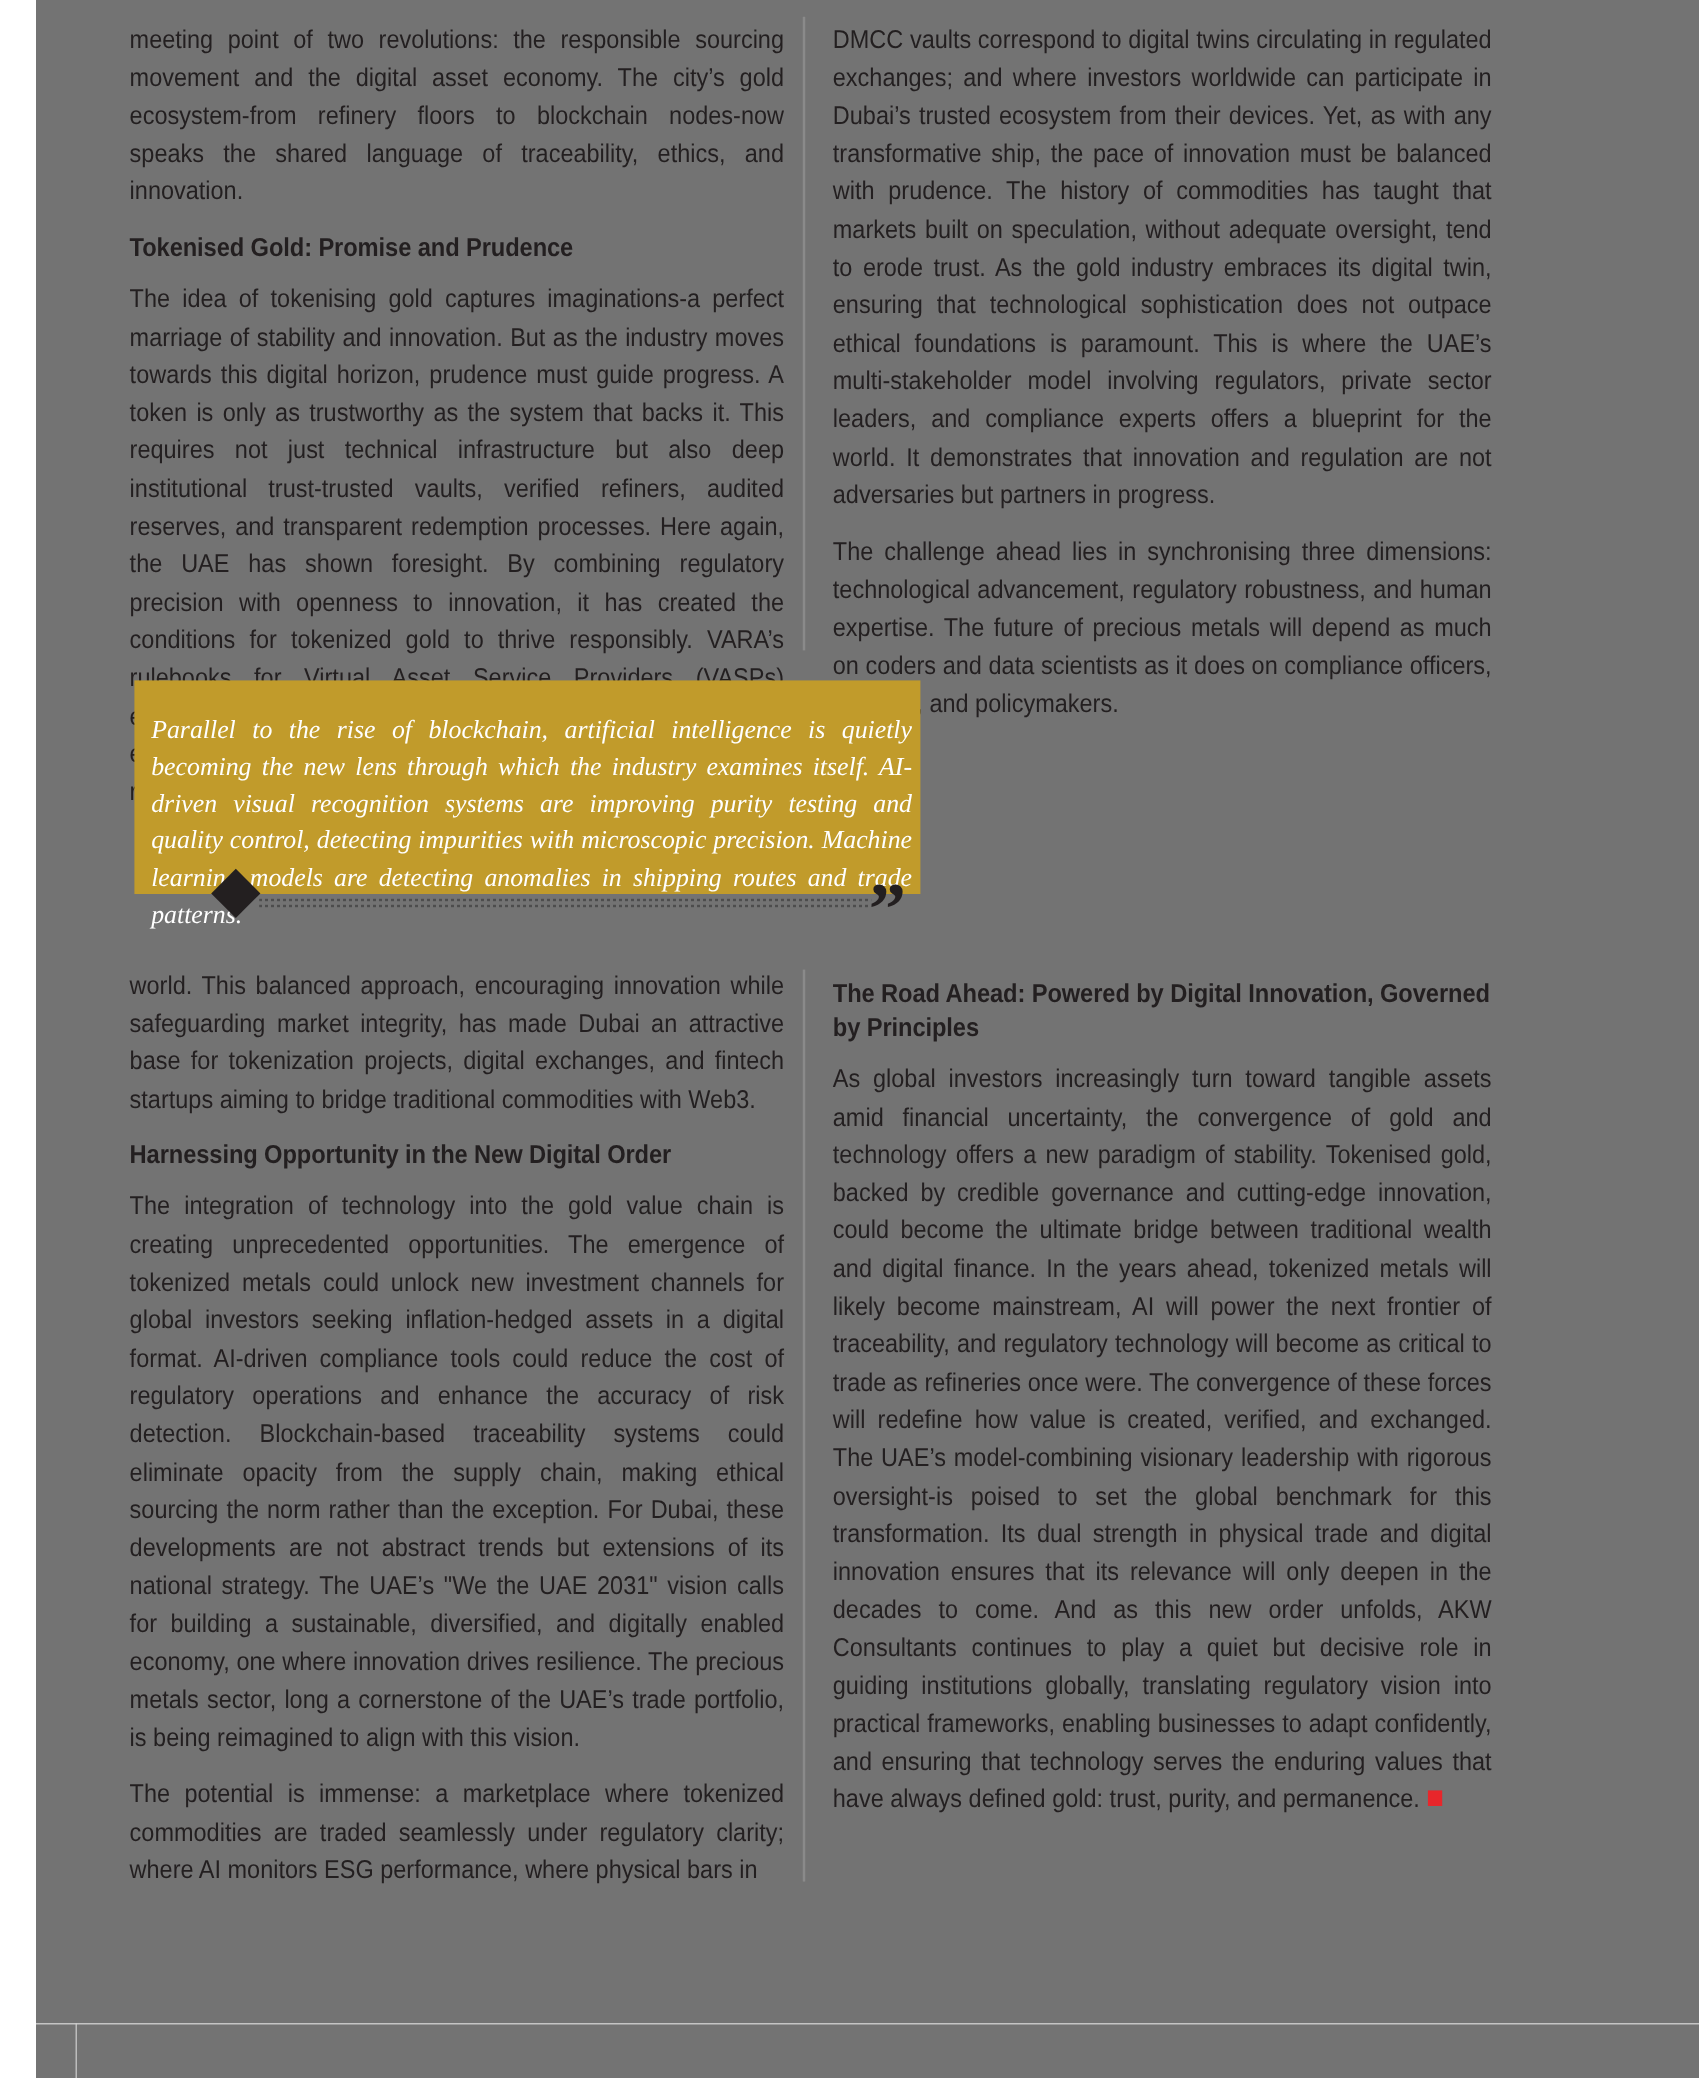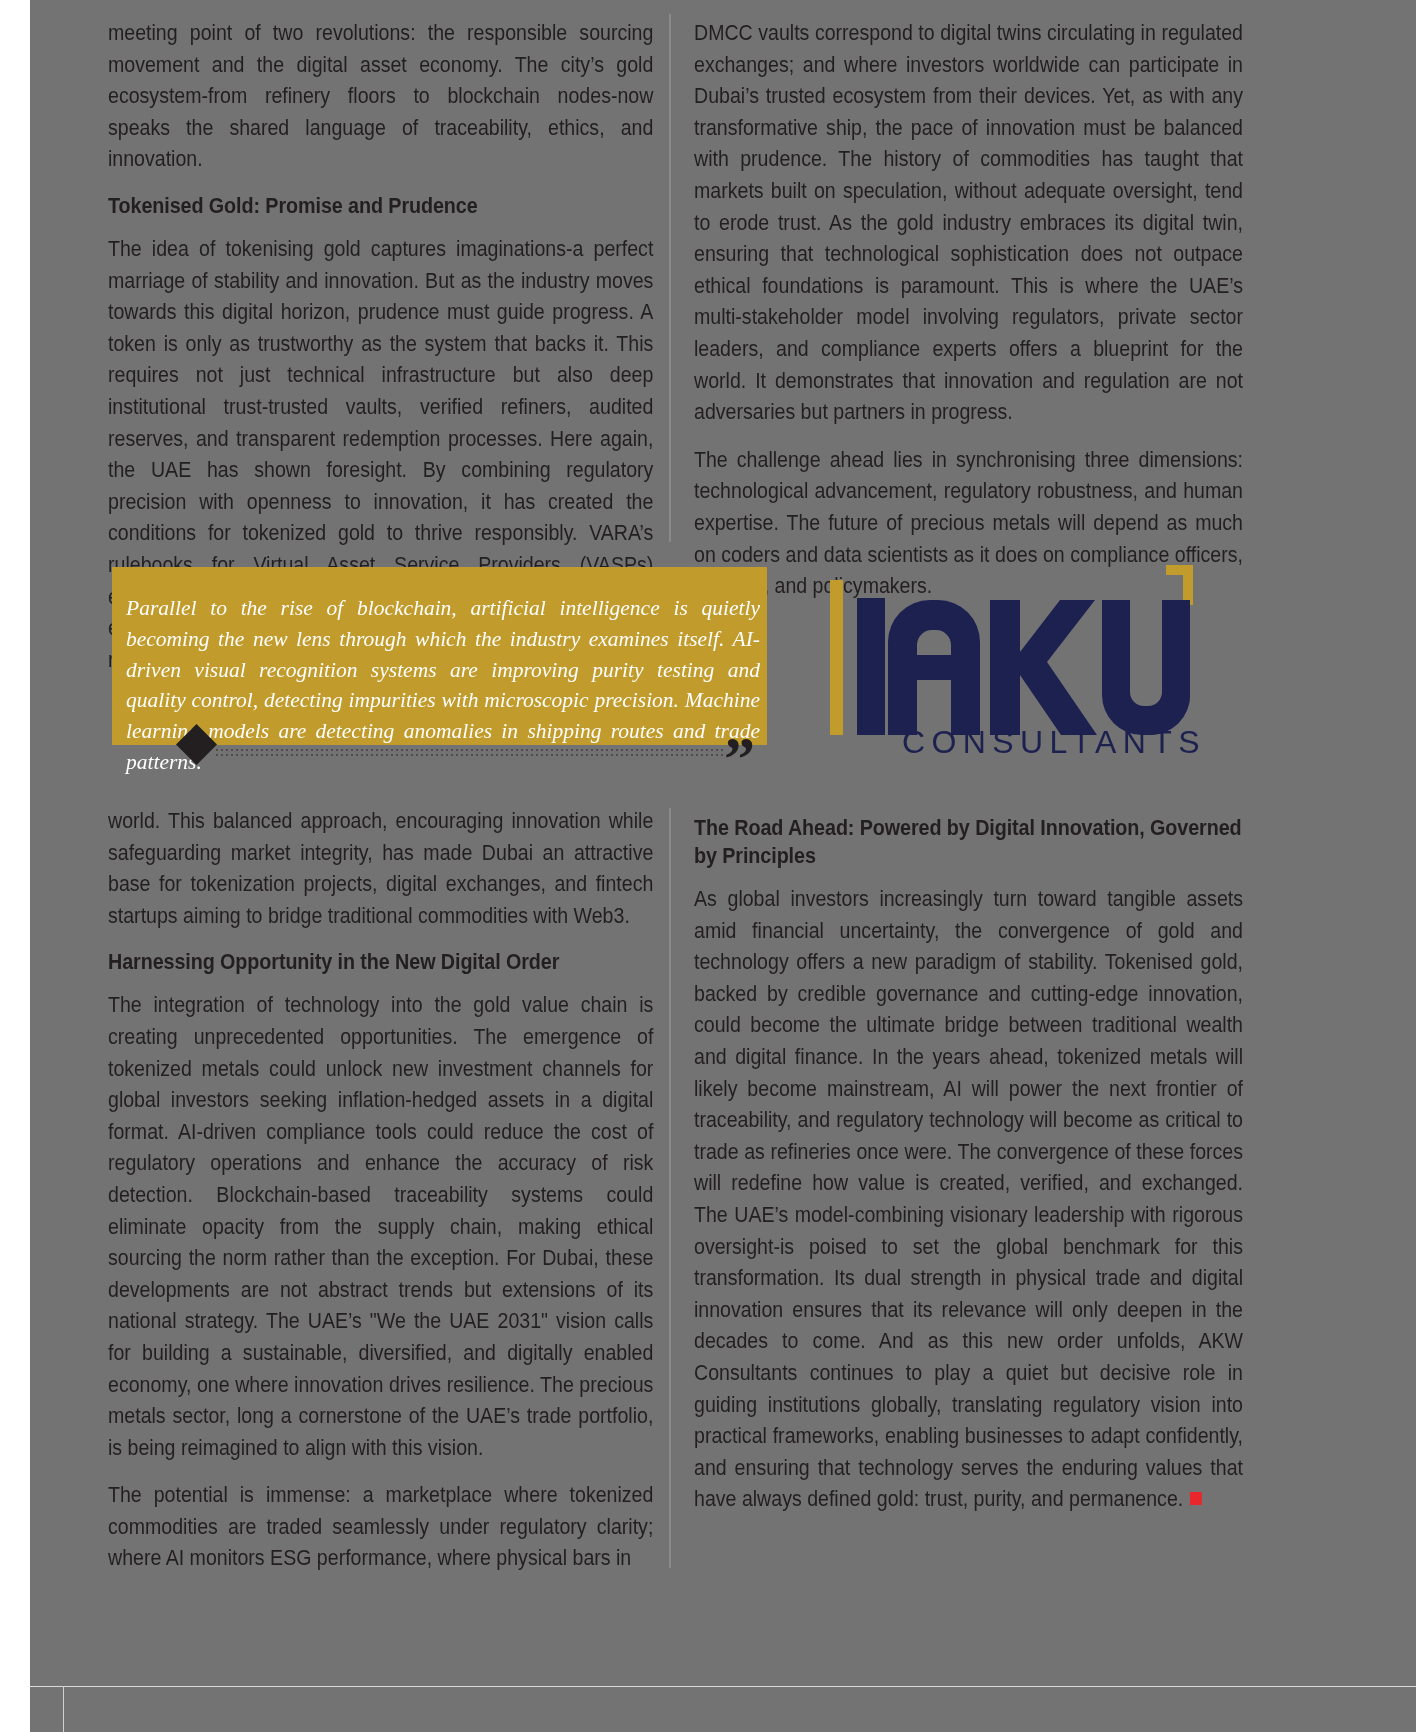--- a/index.html
+++ b/index.html
@@ -197,39 +197,20 @@
     <p>DMCC vaults correspond to digital twins circulating in regulated exchanges; and where investors worldwide can participate in Dubai’s trusted ecosystem from their devices. Yet, as with any transformative ship, the pace of innovation must be balanced with prudence. The history of commodities has taught that markets built on speculation, without adequate oversight, tend to erode trust. As the gold industry embraces its digital twin, ensuring that technological sophistication does not outpace ethical foundations is paramount. This is where the UAE’s multi-stakeholder model involving regulators, private sector leaders, and compliance experts offers a blueprint for the world. It demonstrates that innovation and regulation are not adversaries but partners in progress.</p>
     <p>The challenge ahead lies in synchronising three dimensions: technological advancement, regulatory robustness, and human expertise. The future of precious metals will depend as much on coders and data   scientists as it does on compliance officers, auditors, and policymakers.</p>
   </div>
 
   <div id="pullquote-box"></div>
   <div id="pullquote-text">Parallel to the rise of blockchain, artificial intelligence is quietly becoming the new lens through which the industry examines itself. AI-driven visual recognition systems are improving purity testing and quality control, detecting impurities with microscopic precision. Machine learning models are detecting anomalies in shipping routes and trade patterns.</div>
   <div id="pullquote-diamond"></div>
   <div id="pullquote-dots"></div>
   <div id="pullquote-endmark">”</div>
 
-  <div id="logo">
-    <svg width="400" height="200" viewBox="0 0 400 200" xmlns="http://www.w3.org/2000/svg" aria-hidden="true">
-
-      <rect x="0" y="20" width="13" height="155" fill="#c19b2b"></rect>
-
-      <rect x="27" y="38" width="28" height="137" fill="#1d2150"></rect>
-
-      <path d="M336 5 h27 v40 h-10 v-30 h-17 z" fill="#c19b2b"></path>
-
-      <path d="M58 175 V82 a42 42 0 0 1 42 -42 h8 a42 42 0 0 1 42 42 V175 h-29 V120 h-34 v-25 h34 V85 a15 15 0 0 0 -15 -15 h-4 a15 15 0 0 0 -15 15 V175 z" fill="#1d2150"></path>
-
-      <path d="M160 40 h30 v52 l40 -52 h35 l-48 62 l50 73 h-36 l-41 -60 v60 h-30 z" fill="#1d2150"></path>
-
-      <path d="M272 40 h28 v92 a14 14 0 0 0 14 14 h4 a14 14 0 0 0 14 -14 V40 h28 v95 a40 40 0 0 1 -40 40 h-8 a40 40 0 0 1 -40 -40 z" fill="#1d2150"></path>
-      <path d="M332 40 h28 v95 a40 40 0 0 1 -40 40 v-27 a14 14 0 0 0 12 -13 z" fill="#1d2150"></path>
-
-      <text x="72" y="193" fill="#1d2150" font-family="Liberation Sans, sans-serif" font-size="32" letter-spacing="6.4">CONSULTANTS</text>
-    </svg>
-  </div>
 
   <div class="col" id="left-col-bottom">
     <p>world. This balanced approach, encouraging innovation while safeguarding market integrity, has made Dubai an attractive base for tokenization projects, digital exchanges, and fintech startups aiming to bridge traditional commodities with Web3.</p>
     <h3 class="sub">Harnessing Opportunity in the New Digital Order</h3>
     <p>The integration of technology into the gold value chain is creating unprecedented opportunities. The emergence of tokenized metals could unlock new investment channels for global investors seeking   inflation-hedged assets in a digital format. AI-driven compliance tools could reduce the cost of regulatory operations and enhance the accuracy of risk detection. Blockchain-based traceability systems could eliminate opacity from the supply chain, making ethical sourcing the norm rather than the exception. For Dubai, these developments are not abstract trends but extensions of its national strategy. The UAE’s "We the UAE 2031" vision calls for building a sustainable, diversified, and digitally enabled economy, one where innovation drives resilience. The precious metals sector, long a cornerstone of the UAE’s trade portfolio, is being reimagined to align with this vision.</p>
     <p>The potential is immense: a marketplace where tokenized commodities are traded seamlessly under   regulatory clarity; where AI monitors ESG performance, where physical bars in</p>
   </div>
 
   <div class="col" id="right-col-bottom">
     <h3 class="sub">The Road Ahead: Powered by Digital Innovation, Governed by Principles</h3>

